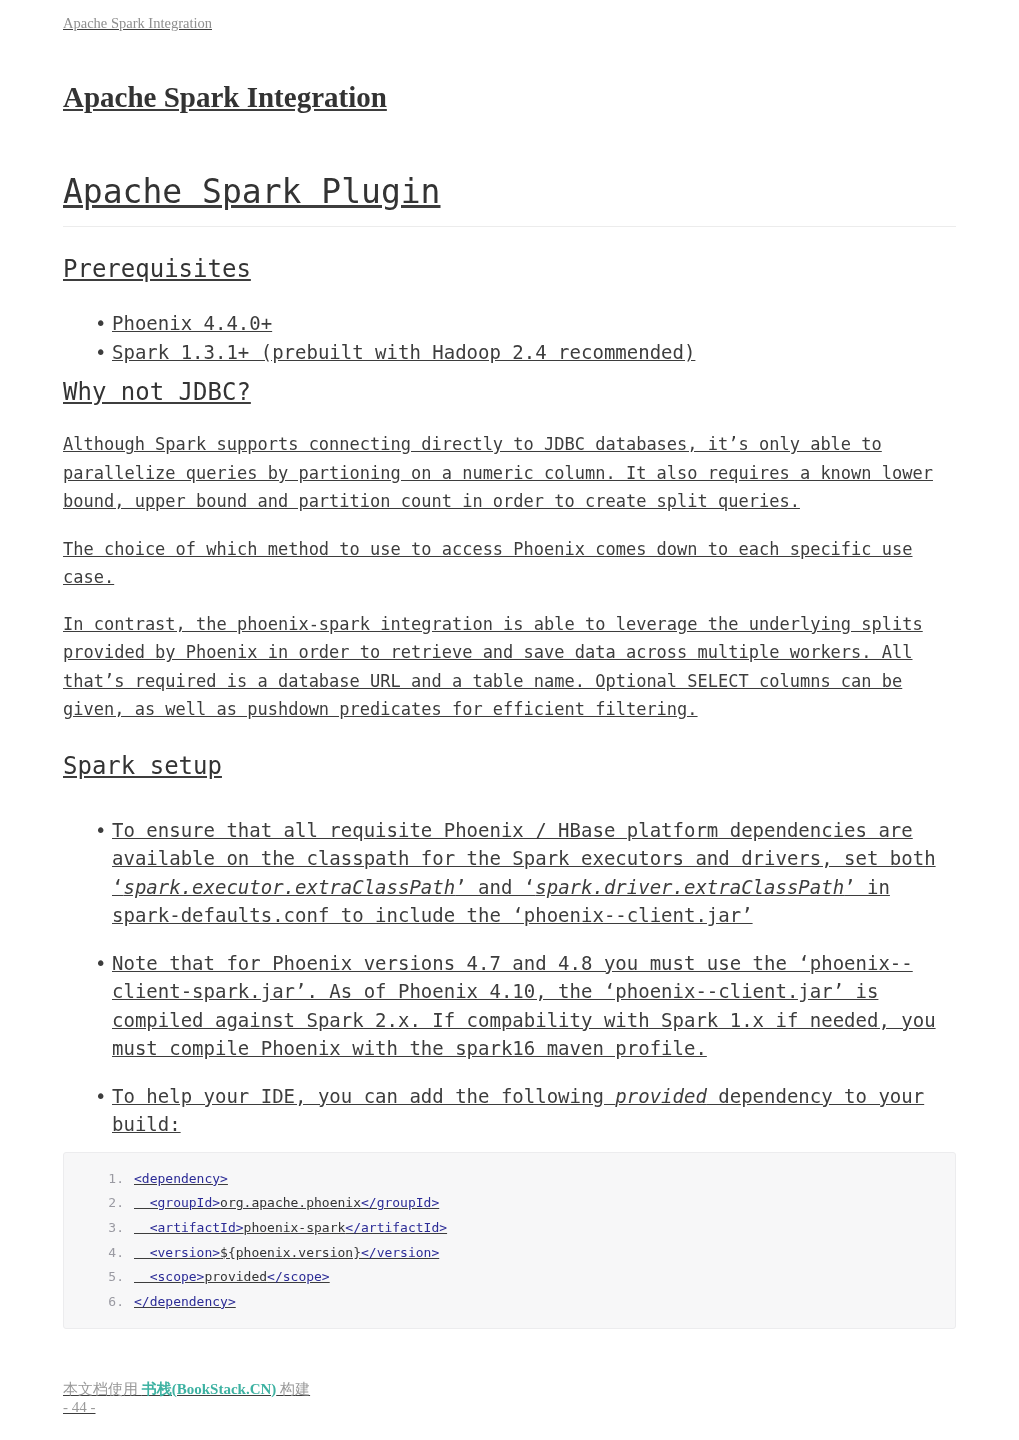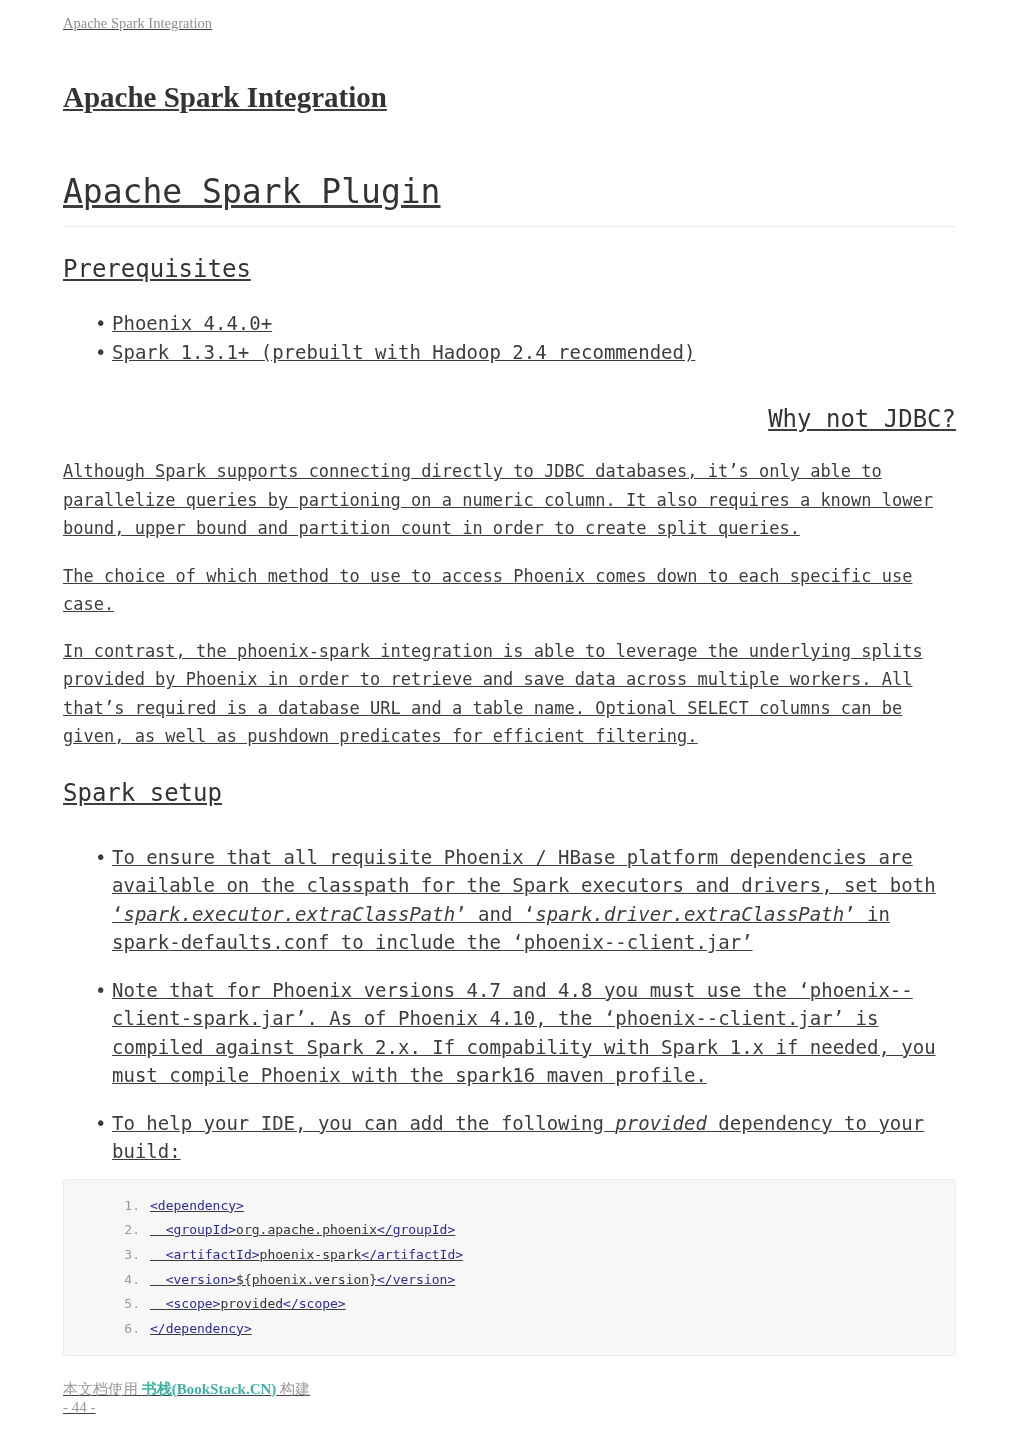--- a/index.html
+++ b/index.html
@@ -41,21 +41,21 @@
     border-bottom: 1px solid #ececec;
   }
   h3.section-heading {
     font-family: "DejaVu Sans Mono", "Liberation Mono", monospace;
     font-size: 24px;
     line-height: 31px;
     font-weight: 400;
     color: #333333;
     margin: 27px 0 0 0;
   }
-  h3.why-heading { margin-top: 38px; text-align: right; }
+  h3.why-heading { margin-top: 11px; }
   p.body-text {
     font-size: 17px;
     line-height: 28.5px;
     margin: 19px 0 0 0;
     color: #3d3d3d;
   }
   p.intro-text { margin-top: 26px; }
   p.p-first { margin-top: 22px; }
   p.p-mid { margin-top: 18px; }
   ul.doc-list {
@@ -74,21 +74,21 @@
     top: 0;
     color: #3d3d3d;
   }
   ul.setup-list li + li { margin-top: 19px; }
   .em-seg { font-style: italic; }
   .code-block {
     margin-top: 13px;
     background: #f7f7f8;
     border: 1px solid #ececee;
     border-radius: 3px;
-    padding: 14px 20px 14px 56px;
+    padding: 14px 20px 14px 40px;
     box-sizing: border-box;
   }
   .code-line {
     white-space: pre;
     font-size: 13px;
     line-height: 24.6px;
     font-family: "DejaVu Sans Mono", "Liberation Mono", monospace;
   }
   .code-line .ln {
     display: inline-block;

